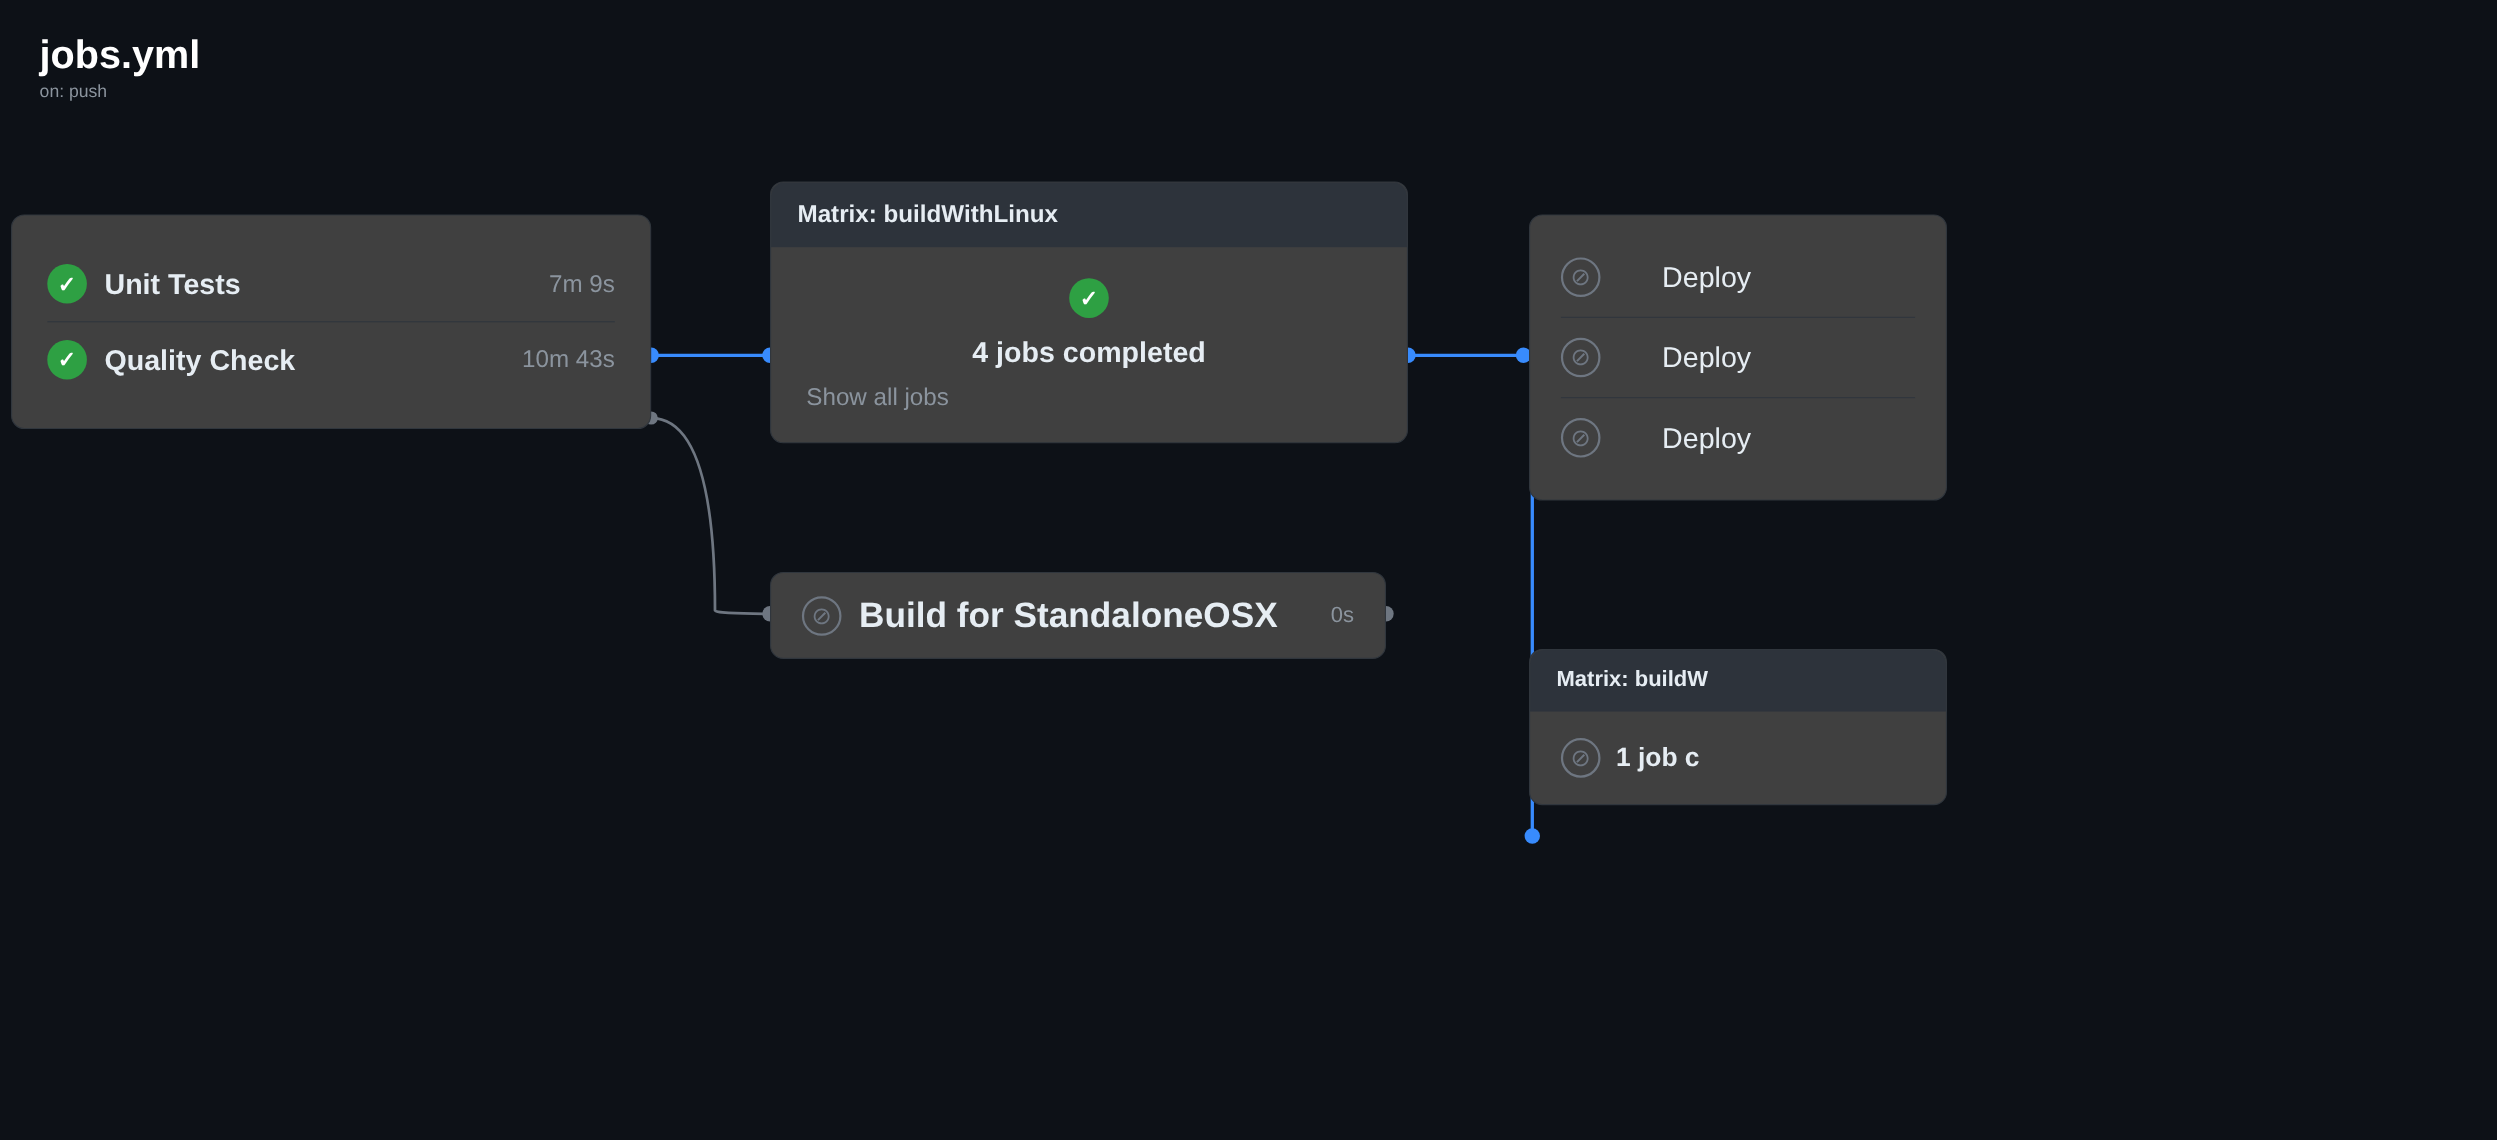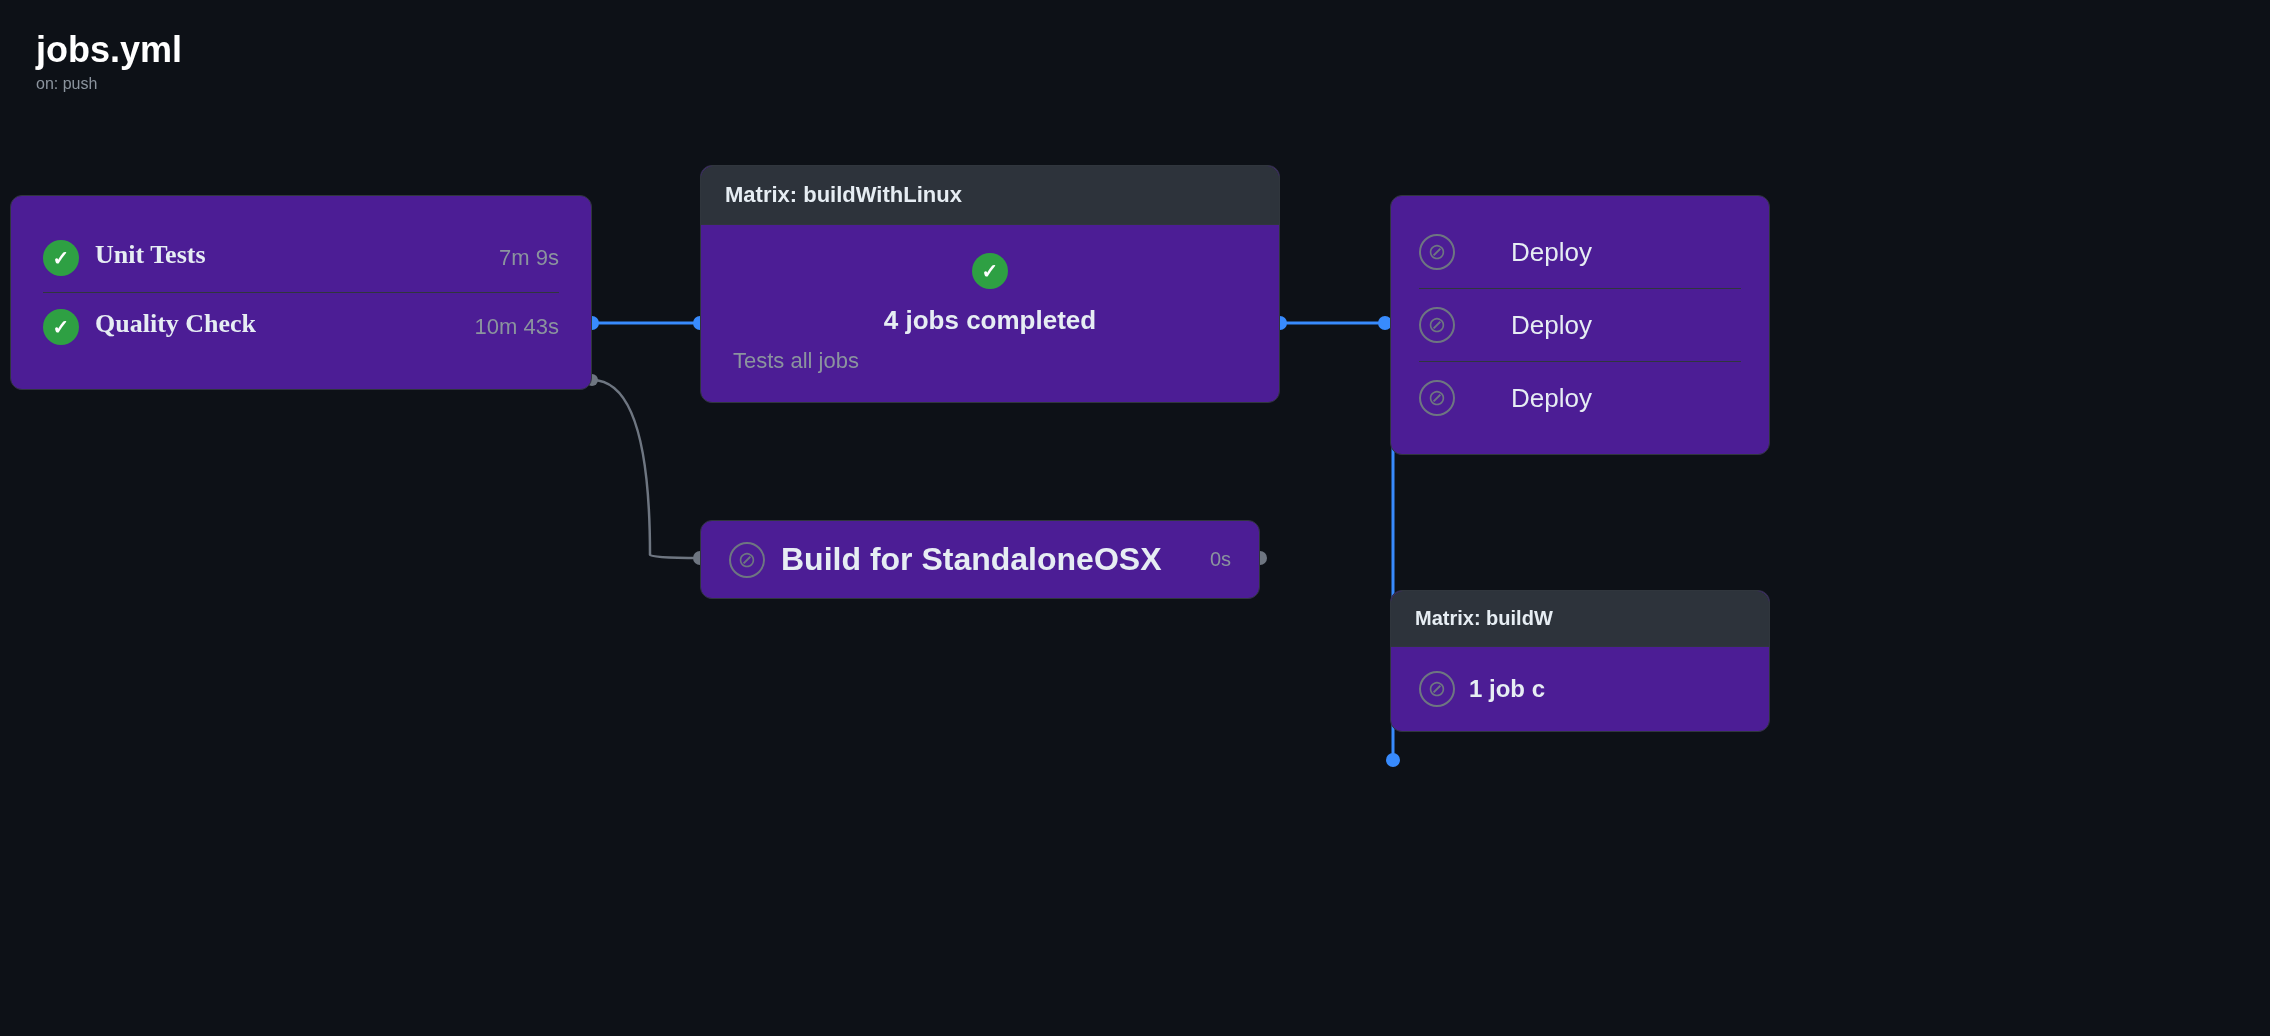--- a/index.html
+++ b/index.html
@@ -39,21 +39,21 @@
       top: 0;
       left: 0;
       width: 100%;
       height: 100%;
       pointer-events: none;
     }
 
     
     .card {
       position: absolute;
-      background-color: #4c1d95;
+      background-color: #404040;
       border-radius: 12px;
       border: 1px solid #30363d;
     }
 
     
     .card-left {
       top: 195px;
       left: 10px;
       width: 582px;
       padding: 28px 32px;
@@ -65,23 +65,22 @@
       justify-content: space-between;
       padding: 16px 0;
     }
 
     .card-item:not(:last-child) {
       border-bottom: 1px solid #30363d;
     }
 
     .card-item-left {
       display: flex;
-      align-items: flex-start;
+      align-items: center;
       gap: 16px;
-      font-family: Liberation Serif, serif;
     }
 
     .card-item-label {
       font-size: 26px;
       font-weight: 700;
       color: #e6edf3;
     }
 
     .card-item-time {
       font-size: 22px;
@@ -315,21 +314,21 @@
 
 <div class="card card-matrix-linux">
   <div class="card-matrix-header">
     <span class="card-matrix-header-text">Matrix: buildWithLinux</span>
   </div>
   <div class="card-matrix-body">
     <div class="card-matrix-jobs">
       <div class="icon-success"></div>
       <span class="card-matrix-jobs-label">4 jobs completed</span>
     </div>
-    <div class="card-matrix-show-all">Tests all jobs</div>
+    <div class="card-matrix-show-all">Show all jobs</div>
   </div>
 </div>
 
 <div class="card card-osx">
   <div class="card-osx-left">
     <div class="icon-skipped"></div>
     <span class="card-osx-label">Build for StandaloneOSX</span>
   </div>
   <span class="card-osx-time">0s</span>
 </div>

